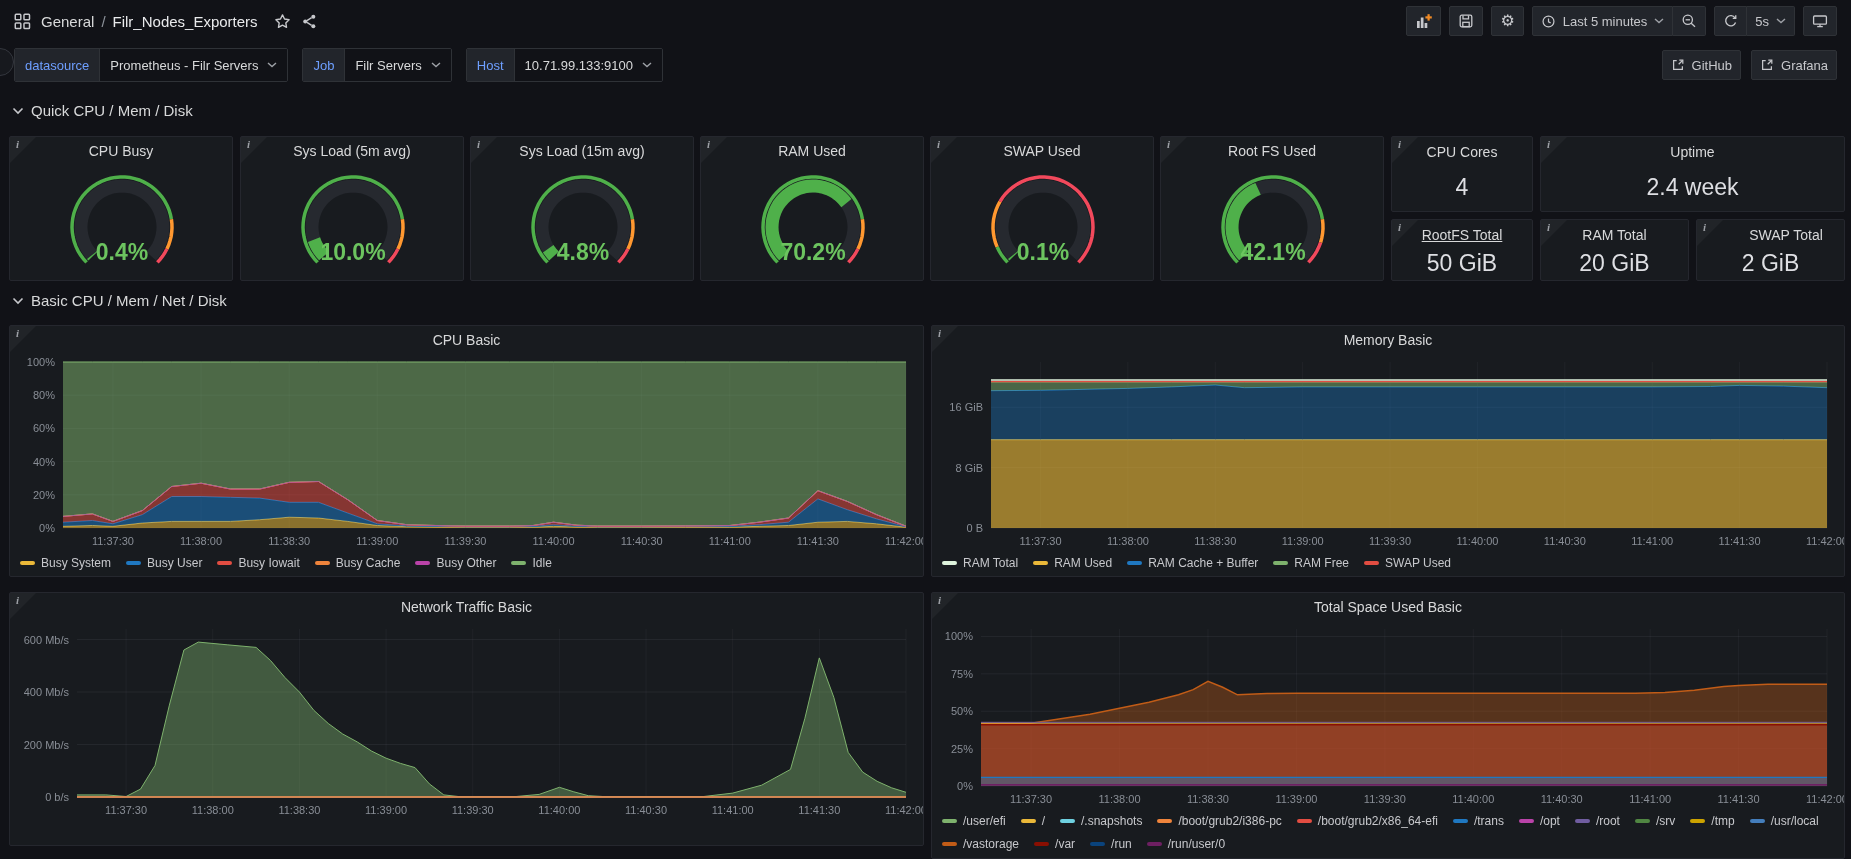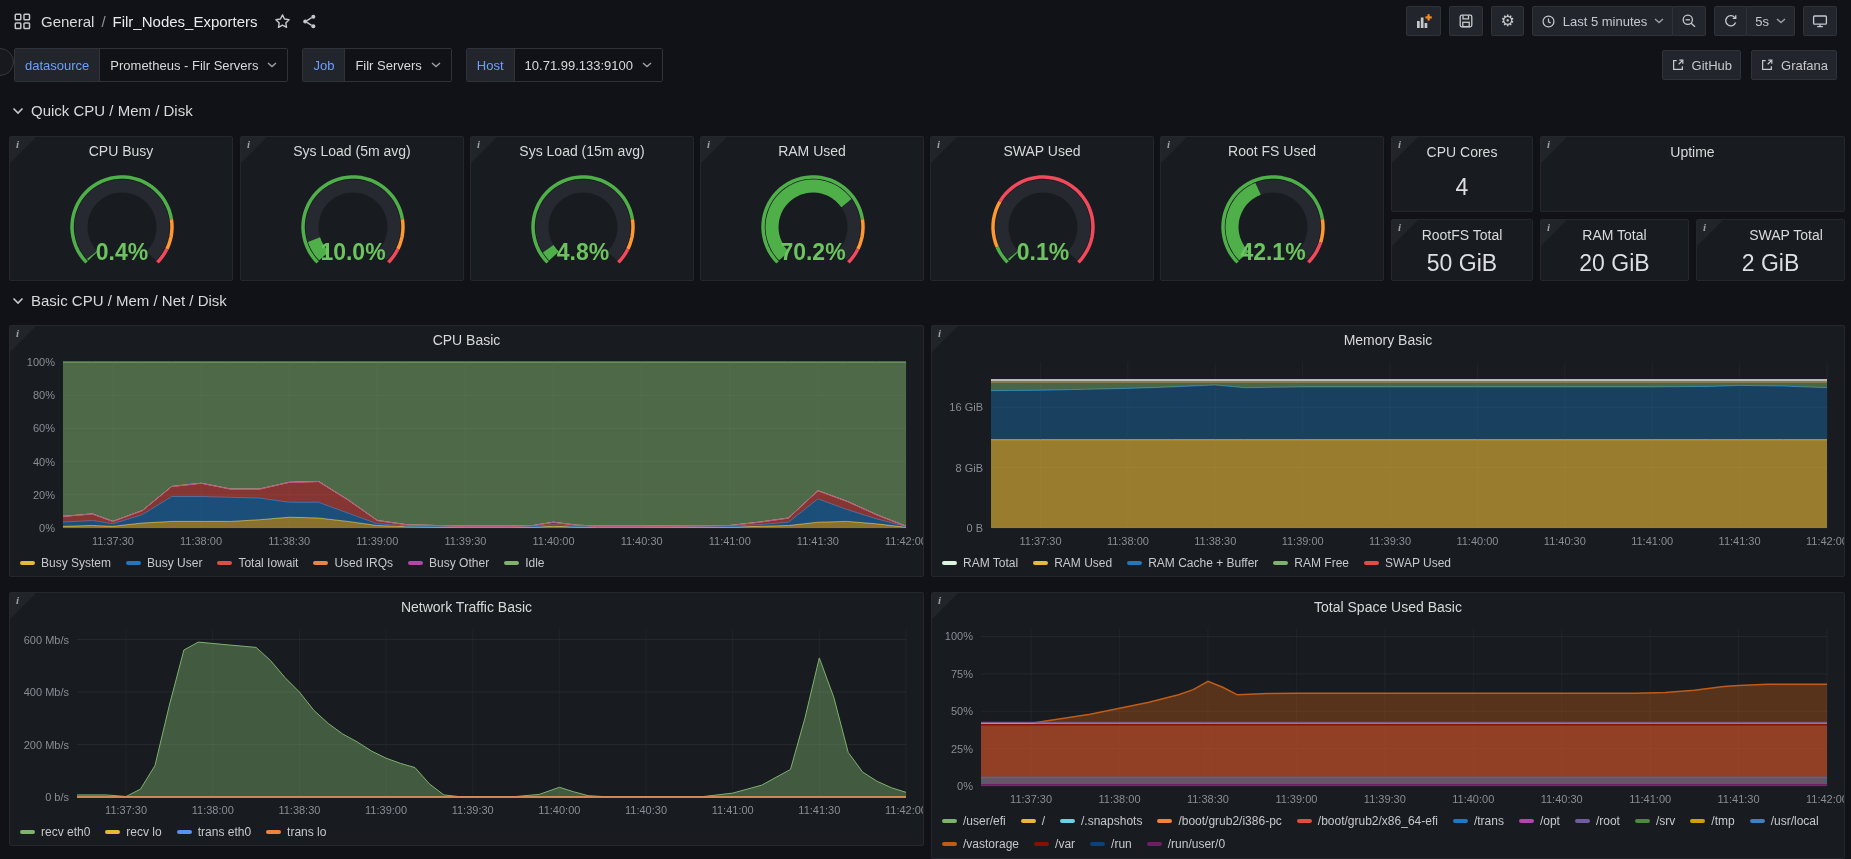--- a/index.html
+++ b/index.html
@@ -320,25 +320,28 @@
         <span class="cornerI">i</span>
         <div class="ptitle" style="height: 26px; line-height: 30px;">CPU Cores</div>
         <div class="statbody">
           <div class="sval">4</div>
         </div>
       </div>
       <div class="panel" style="left: 1540px; top: 136px; width: 305px; height: 76px;">
         <div class="corner"></div>
         <span class="cornerI">i</span>
         <div class="ptitle" style="height: 26px; line-height: 30px;">Uptime</div>
+        <div class="statbody">
+          <div class="sval">2.4 week</div>
+        </div>
       </div>
       <div class="panel" style="left: 1391px; top: 219px; width: 142px; height: 62px;">
         <div class="corner"></div>
         <span class="cornerI">i</span>
-        <div class="ptitle" style="height: 26px; line-height: 30px;">RootFS Total</div>
+        <div class="ptitle" style="height: 26px; line-height: 30px; text-decoration: underline;">RootFS Total</div>
         <div class="statbody">
           <div class="sval">50 GiB</div>
         </div>
       </div>
       <div class="panel" style="left: 1540px; top: 219px; width: 149px; height: 62px;">
         <div class="corner"></div>
         <span class="cornerI">i</span>
         <div class="ptitle" style="height: 26px; line-height: 30px;">RAM Total</div>
         <div class="statbody">
           <div class="sval">20 GiB</div>
@@ -406,25 +409,25 @@
           <span class="litem">
             <span class="lswatch" style="background: rgb(234, 184, 57);"></span>
             <span>Busy System</span>
           </span>
           <span class="litem">
             <span class="lswatch" style="background: rgb(31, 120, 193);"></span>
             <span>Busy User</span>
           </span>
           <span class="litem">
             <span class="lswatch" style="background: rgb(226, 77, 66);"></span>
-            <span>Total Iowait</span>
+            <span>Busy Iowait</span>
           </span>
           <span class="litem">
             <span class="lswatch" style="background: rgb(239, 132, 60);"></span>
-            <span>Used IRQs</span>
+            <span>Busy Cache</span>
           </span>
           <span class="litem">
             <span class="lswatch" style="background: rgb(186, 67, 169);"></span>
             <span>Busy Other</span>
           </span>
           <span class="litem">
             <span class="lswatch" style="background: rgb(126, 178, 109);"></span>
             <span>Idle</span>
           </span>
         </div>
@@ -525,38 +528,20 @@
           <line x1="64" x2="893" y1="71" y2="71" stroke="rgba(204,204,220,0.07)"></line>
           <text x="56" y="75" class="tick" text-anchor="end">400 Mb/s</text>
           <line x1="64" x2="893" y1="18.5" y2="18.5" stroke="rgba(204,204,220,0.07)"></line>
           <text x="56" y="22.5" class="tick" text-anchor="end">600 Mb/s</text>
           <path d="M64.0 173.9L92.9 173.9L113.1 175.5L127.5 168.1L142.0 144.5L156.4 84.1L170.9 29.0L185.3 21.1L214.2 23.8L243.1 26.4L257.5 39.5L272.0 56.6L286.4 71.0L300.9 89.4L315.3 102.5L329.7 113.0L344.2 120.9L358.6 130.1L373.1 137.2L387.5 142.4L402.0 146.6L416.4 162.9L430.8 173.9L445.3 175.5L503.1 175.5L526.2 173.4L546.4 166.3L560.8 170.8L575.3 174.7L589.7 175.5L690.8 175.5L719.7 172.1L748.6 164.2L777.5 148.4L791.9 97.3L806.3 36.9L820.8 76.3L835.2 131.4L849.7 151.1L864.1 160.3L878.6 166.8L893.0 171.3L893.0 176.0L64.0 176.0Z" fill="#7EB26D" fill-opacity="0.42" stroke="none"></path>
           <path d="M64.0 173.9L92.9 173.9L113.1 175.5L127.5 168.1L142.0 144.5L156.4 84.1L170.9 29.0L185.3 21.1L214.2 23.8L243.1 26.4L257.5 39.5L272.0 56.6L286.4 71.0L300.9 89.4L315.3 102.5L329.7 113.0L344.2 120.9L358.6 130.1L373.1 137.2L387.5 142.4L402.0 146.6L416.4 162.9L430.8 173.9L445.3 175.5L503.1 175.5L526.2 173.4L546.4 166.3L560.8 170.8L575.3 174.7L589.7 175.5L690.8 175.5L719.7 172.1L748.6 164.2L777.5 148.4L791.9 97.3L806.3 36.9L820.8 76.3L835.2 131.4L849.7 151.1L864.1 160.3L878.6 166.8L893.0 171.3" stroke="#7EB26D" stroke-width="1" fill="none"></path>
           <path d="M64.0 176.0L893.0 176.0" stroke="#EAB839" stroke-width="1" fill="none"></path>
           <path d="M64.0 176.0L893.0 176.0" stroke="#5794F2" stroke-width="1" fill="none"></path>
           <path d="M64.0 176.0L893.0 176.0" stroke="#EF843C" stroke-width="1.5" fill="none"></path>
         </svg>
-        <div class="legend">
-          <span class="litem">
-            <span class="lswatch" style="background: rgb(126, 178, 109);"></span>
-            <span>recv eth0</span>
-          </span>
-          <span class="litem">
-            <span class="lswatch" style="background: rgb(234, 184, 57);"></span>
-            <span>recv lo</span>
-          </span>
-          <span class="litem">
-            <span class="lswatch" style="background: rgb(87, 148, 242);"></span>
-            <span>trans eth0</span>
-          </span>
-          <span class="litem">
-            <span class="lswatch" style="background: rgb(239, 132, 60);"></span>
-            <span>trans lo</span>
-          </span>
-        </div>
       </div>
       <div class="panel" style="left: 931px; top: 592px; width: 914px; height: 267px;">
         <div class="corner"></div>
         <span class="cornerI">i</span>
         <div class="ptitle">Total Space Used Basic</div>
         <svg width="906" height="189" class="chartsvg">
           <line x1="96.11149825783971" x2="96.11149825783971" y1="8" y2="165" stroke="rgba(204,204,220,0.05)"></line>
           <text x="96.11149825783971" y="182" class="tick" text-anchor="middle">11:37:30</text>
           <line x1="184.54355400696863" x2="184.54355400696863" y1="8" y2="165" stroke="rgba(204,204,220,0.05)"></line>
           <text x="184.54355400696863" y="182" class="tick" text-anchor="middle">11:38:00</text>

